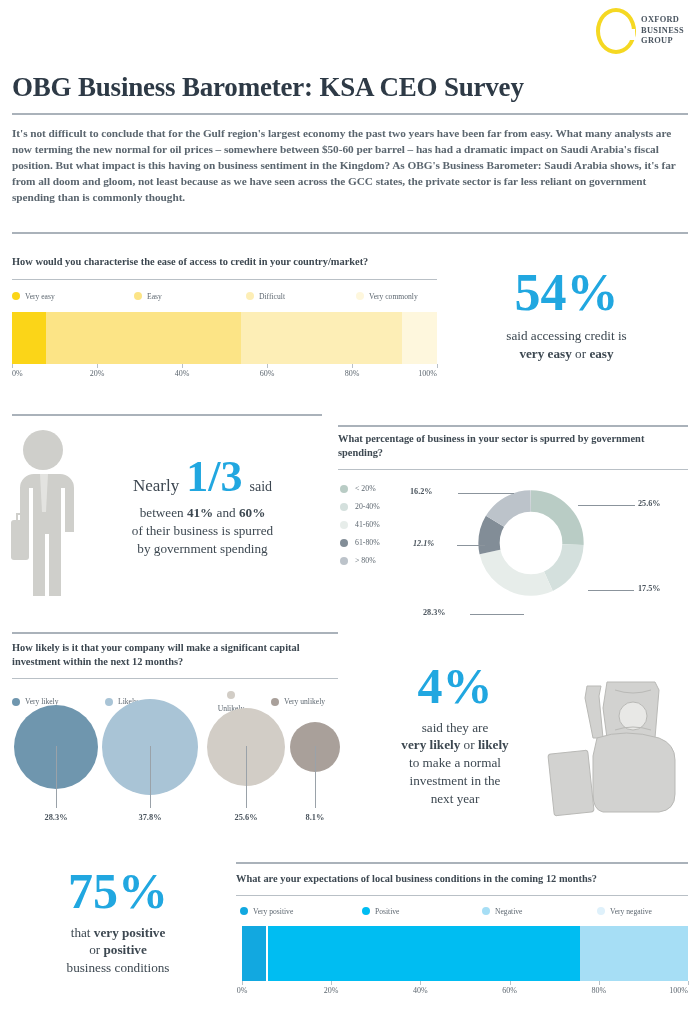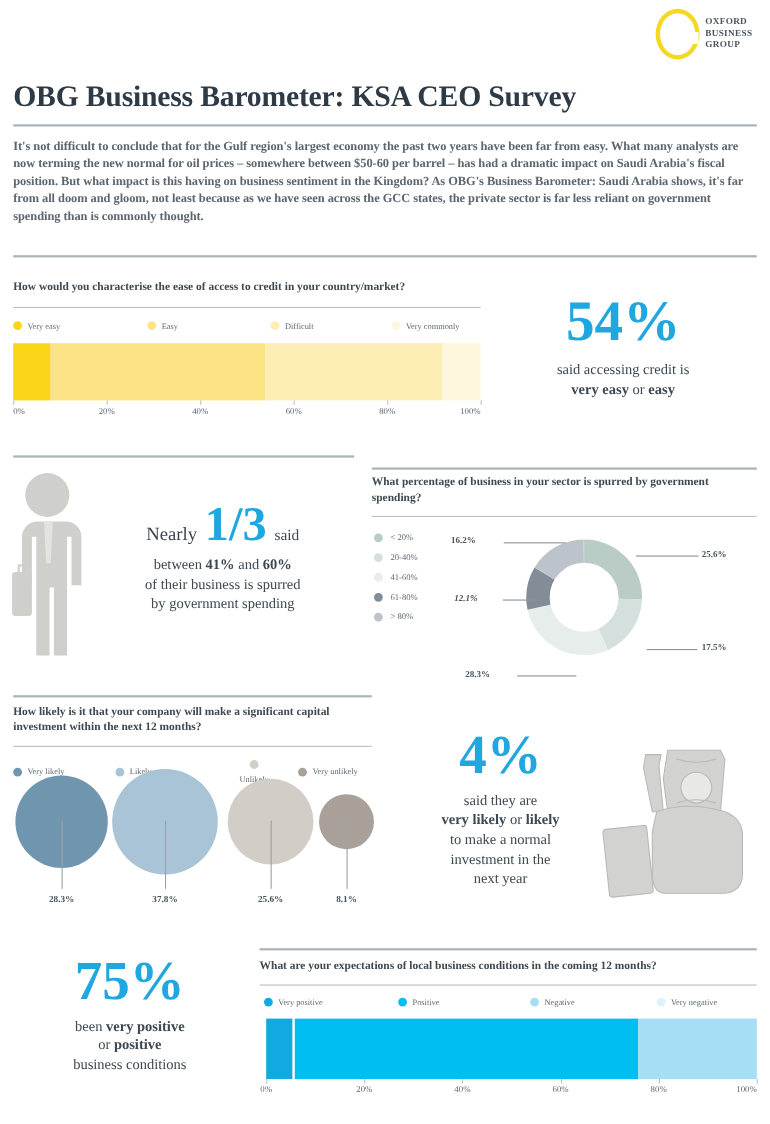--- a/index.html
+++ b/index.html
@@ -303,21 +303,21 @@
     <circle cx="88" cy="44" r="14" fill="#e8e8e6" stroke="#b9b9b6" stroke-width="1"></circle>
     <path d="M70 18 q18 6 36 0 M70 58 q18 -6 36 0" fill="none" stroke="#b9b9b6" stroke-width="1"></path>
   </svg>
 
   <div class="rule thick" style="left:236px; top:862px; width:452px;"></div>
 
   <div class="panel" style="left:10px; top:868px; width:216px; text-align:center;">
     <div class="bignum" style="font-size:50px;">75%</div>
     <div class="statcap" style="margin-top:8px;">
       <div>
-        <span>been</span>
+        <span>that</span>
         <b>very positive</b>
       </div>
       <div>
         <span>or</span>
         <b>positive</b>
       </div>
       <div>business conditions</div>
     </div>
   </div>
 

